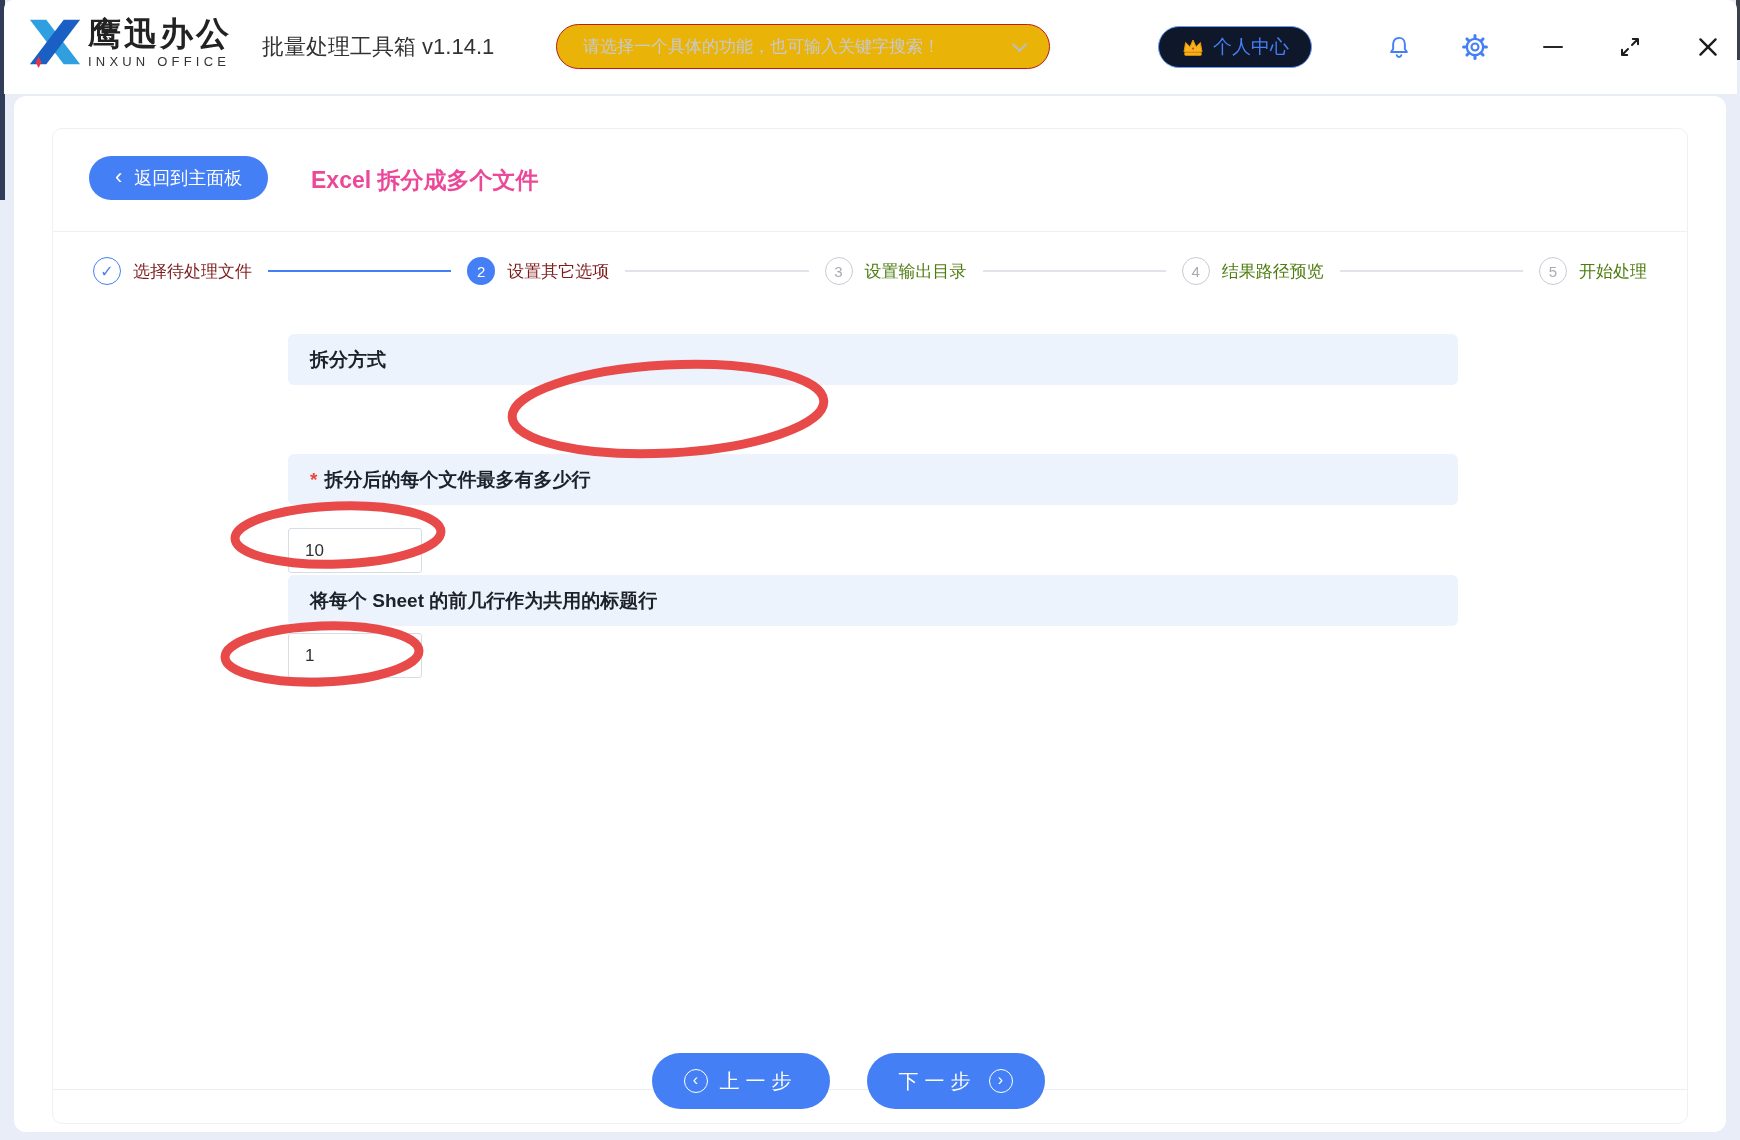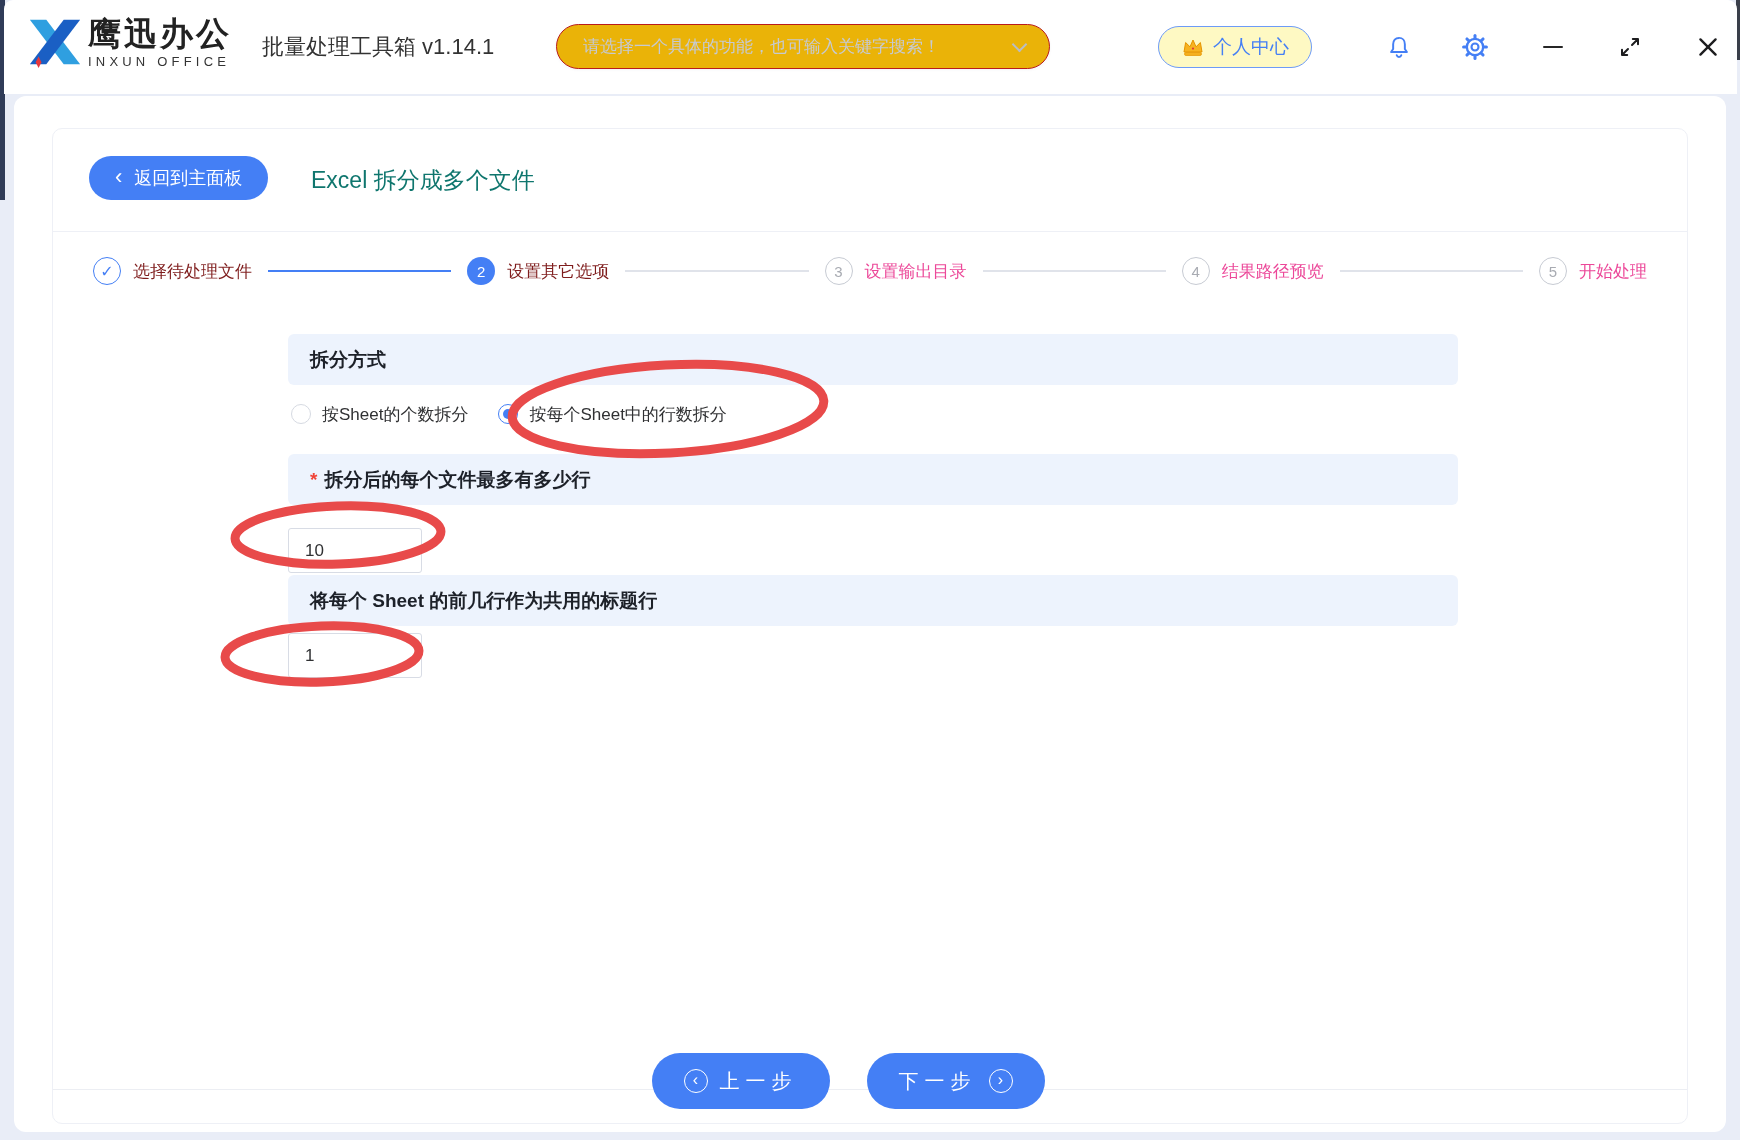--- a/index.html
+++ b/index.html
@@ -25,53 +25,53 @@
   .search-box { position:absolute; left:552px; top:24px; width:494px; height:45px; background:#eab308;
                 border:1px solid #b91c1c; border-radius:23px; display:flex; align-items:center;
                 box-shadow:0 1px 3px rgba(30,60,120,.05); }
   .search-box input { flex:1; border:none; outline:none; background:transparent; margin:0 14px 0 26px;
                       font-size:17px; color:#606266; font-family:inherit; }
   .search-box input::placeholder { color:#c6cad2; }
   .search-chevron { width:11px; height:11px; border-right:2px solid #b9bdc6; border-bottom:2px solid #b9bdc6;
                     transform:rotate(45deg); margin-right:24px; margin-top:-5px; }
   .user-center { position:absolute; left:1154px; top:26px; height:42px; padding:0 22px; display:flex;
                  align-items:center; gap:8px; border:1.5px solid #6d9bf7; border-radius:21px;
-                 background:#fef9c3; color:#447ff5; font-size:19px; cursor:pointer; }
+                 background:#0f172a; color:#447ff5; font-size:19px; cursor:pointer; }
   .tb-icon { position:absolute; top:32px; width:30px; height:30px; display:flex; align-items:center;
              justify-content:center; cursor:pointer; }
   .tb-icon.bell   { left:1380px; }
   .tb-icon.gear   { left:1456px; }
   .tb-icon.minim  { left:1534px; }
   .tb-icon.expand { left:1611px; }
   .tb-icon.close  { left:1689px; }
   .min-line { width:20px; height:2.5px; background:#262626; border-radius:2px; }
 
   
   .card { position:absolute; left:14px; right:14px; top:96px; bottom:8px; background:#fff;
           border-radius:12px; z-index:1; }
   .panel { position:absolute; left:38px; right:38px; top:32px; bottom:8px;
            border:1px solid #eef0f6; border-radius:10px; background:#fff; }
   .panel-header { position:absolute; left:0; right:0; top:0; height:103px; border-bottom:1px solid #eef0f6; }
   .back-btn { position:absolute; left:36px; top:27px; height:44px; padding:0 26px; background:#447ff5;
               color:#fff; border:none; border-radius:22px; font-size:18px; display:flex; align-items:center;
               gap:12px; cursor:pointer; font-family:inherit; }
   .back-chevron { font-size:22px; line-height:1; font-weight:400; margin-top:-2px; }
   .page-title { position:absolute; left:258px; top:0; height:103px; display:flex; align-items:center;
-                font-size:23px; font-weight:400; color:#0f766e; }
+                font-size:23px; font-weight:700; color:#ec4899; }
 
   
   .steps { position:absolute; left:40px; right:40px; top:124px; height:36px; display:flex; align-items:center; }
   .step { display:flex; align-items:center; gap:12px; white-space:nowrap; }
   .step-circle { width:28px; height:28px; border-radius:50%; display:flex; align-items:center;
                  justify-content:center; font-size:15px; }
   .step.done   .step-circle { border:1.5px solid #447ff5; color:#447ff5; background:#fff; font-size:16px; }
   .step.active .step-circle { background:#447ff5; color:#fff; }
   .step.pending .step-circle { border:1.5px solid #c7cbd3; color:#a8abb2; background:#fff; }
   .step-label { font-size:17px; color:#7f1d1d; }
-  .step.pending .step-label { color:#ec4899; }
+  .step.pending .step-label { color:#4d7c0f; }
   .step-line { flex:1; height:1.5px; margin:0 16px; background:#e0e3ea; }
   .step-line.blue { background:#447ff5; }
 
   
   .form { position:absolute; left:235px; top:205px; width:1170px; height:400px; }
   .band { position:absolute; left:0; width:1170px; height:51px; background:#edf3fd; border-radius:6px;
           display:flex; align-items:center; padding:0 22px; font-size:19px; font-weight:700; color:#1d2129; }
   .band.b1 { top:0; }
   .band.b2 { top:120px; }
   .band.b3 { top:241px; }
@@ -225,30 +225,20 @@
         <div class="step-circle">5</div>
         <div class="step-label">开始处理</div>
       </div>
     </div>
 
     <div class="form">
       <div class="band b1">
         <span>拆分方式</span>
       </div>
 
-      <div class="radio-row">
-        <div class="radio-item">
-          <div class="radio-dot"></div>
-          <div class="radio-label">按Sheet的个数拆分</div>
-        </div>
-        <div class="radio-item on">
-          <div class="radio-dot"></div>
-          <div class="radio-label">按每个Sheet中的行数拆分</div>
-        </div>
-      </div>
 
       <div class="band b2">
         <span class="req">*</span>
         <span>拆分后的每个文件最多有多少行</span>
       </div>
       <input class="num-input i1" value="10" style="">
 
       <div class="band b3">
         <span>将每个 Sheet 的前几行作为共用的标题行</span>
       </div>

